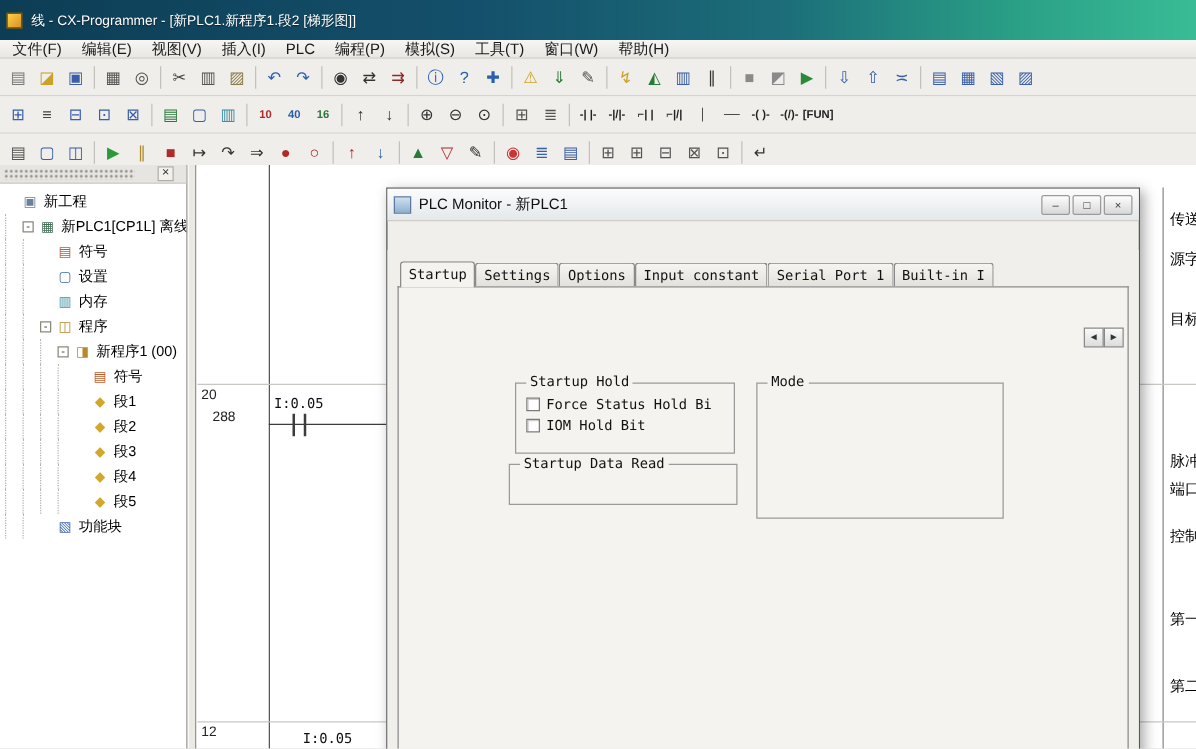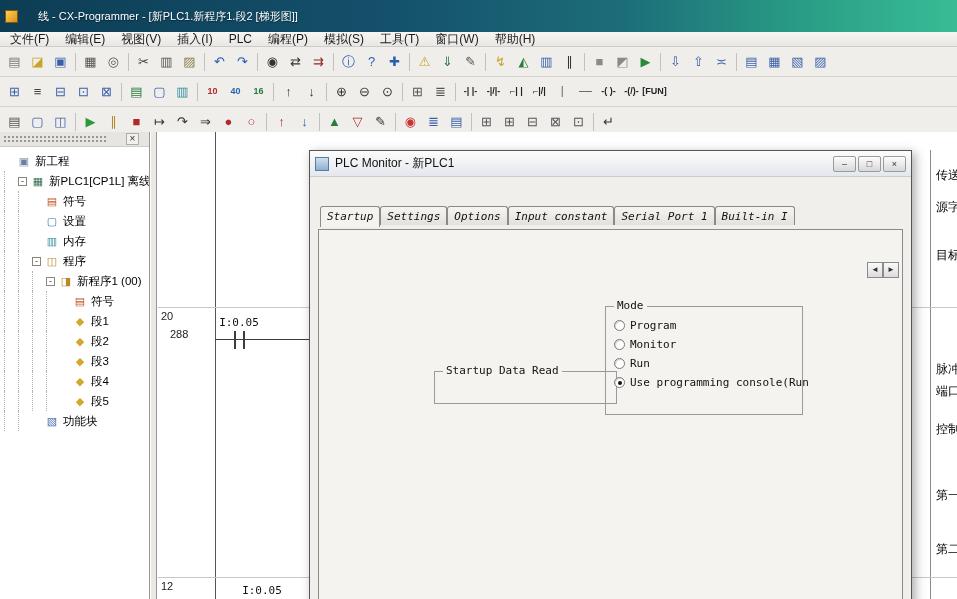--- a/index.html
+++ b/index.html
@@ -3,21 +3,21 @@
 <meta charset="utf-8">
 <style>
   * { margin:0; padding:0; box-sizing:border-box; }
   html,body { background:#9aa5ad; }
   body { font-family:"Liberation Sans", sans-serif; }
 
   .screen { position:relative; width:957px; height:599px; overflow:hidden;
             background:#ece9e5; font-size:12px; }
 
   
-  .titlebar { height:19px; display:flex; align-items:center; gap:20px; padding:16px 5px;
+  .titlebar { height:19px; display:flex; align-items:center; gap:7px; padding:16px 5px;
     background:linear-gradient(90deg,#0d3d55 0%,#14506b 40%,#1c6d79 65%,#2aa086 85%,#39bc96 100%);
     color:#fff; }
   .win-icon { width:13px; height:13px; flex:none;
     background:linear-gradient(135deg,#ffd24a,#d98f1f); border:1px solid #7a5a10; }
   .title-text { font-size:11px; white-space:nowrap; text-shadow:0 1px 1px rgba(0,0,0,.55); }
 
   
   .menubar { height:15px; background:linear-gradient(#f7f6f4,#e9e7e3);
     border-bottom:1px solid #cfccc7; display:flex; align-items:center; padding-left:2px; }
   .menu-item { padding:3px 8px; color:#1a1a1a; font-size:12px; white-space:nowrap; }
@@ -83,39 +83,39 @@
   .dlg-title-text { font-size:12px; color:#111; flex:1; white-space:nowrap; }
   .dlg-buttons { display:flex; gap:2px; }
   .dlg-btn { width:23px; height:16px; border:1px solid #9a9a9a; border-radius:2px;
     background:linear-gradient(#fdfdfd,#d8d8d8); font-size:9px; line-height:14px;
     text-align:center; color:#333; }
   .dlg-menubar { height:22px; background:linear-gradient(#f3f7fb,#dfe9f2);
     border-bottom:1px solid #c2cdd8; display:flex; align-items:center; padding-left:4px; }
   .dlg-menu-item { padding:3px 10px; font-size:12px; color:#3a3a3a; }
   .dlg-body { position:absolute; top:49px; left:0; right:0; bottom:0; background:#f0efec;
     padding:6px 8px 0; }
-  .tabs-row { display:flex; align-items:flex-start; height:23px; padding-left:2px;
-    position:relative; z-index:2;font-style:italic; }
+  .tabs-row { display:flex; align-items:flex-end; height:23px; padding-left:2px;
+    position:relative; z-index:2; }
   .tab { font-family:"DejaVu Sans Mono", monospace; font-size:11px; padding:3px 6px 2px;
     border:1px solid #8a8a8a; border-bottom:none; border-radius:3px 3px 0 0;
     background:linear-gradient(#f6f5f2,#e3e1dc); color:#111; white-space:nowrap; }
   .tab.active { background:#f4f3ef; padding-bottom:4px; margin-bottom:-1px; position:relative; }
   .tab-scroll { position:absolute; right:12px; top:62px; display:flex; z-index:3; }
   .tsbtn { width:16px; height:16px; border:1px solid #8a8a8a; background:linear-gradient(#fafafa,#dcdcdc);
     font-size:8px; text-align:center; line-height:14px; color:#333; }
   .tab-page { position:absolute; left:8px; right:8px; top:29px; bottom:0;
     border:1px solid #8a8a8a; border-bottom:none; background:#f4f3ef; }
 
   .groupbox { position:absolute; border:1px solid #9a9a9a;
     font-family:"DejaVu Sans Mono", monospace; font-size:11px; color:#111; }
   .glabel { position:absolute; top:-8px; left:8px; background:#f4f3ef; padding:0 3px; white-space:nowrap; }
   .gcontent { padding:10px 8px 4px; display:flex; flex-direction:column; gap:4px; }
   .gb-mode .gcontent { gap:6px; padding-top:12px; }
   .gb-hold { left:93px; top:76px; width:176px; height:57px; }
-  .gb-read { left:88px; top:141px; width:183px; height:33px;margin-left:27px; }
+  .gb-read { left:88px; top:141px; width:183px; height:33px; }
   .gb-mode { left:286px; top:76px; width:198px; height:109px; }
   .chk, .rad { display:flex; align-items:center; gap:5px; white-space:nowrap; }
   .box { width:11px; height:11px; flex:none; border:1px solid #7a7a7a; background:#fff;
     box-shadow:inset 1px 1px 0 #cfcfcf; }
   .radio { width:11px; height:11px; flex:none; border:1px solid #7a7a7a; border-radius:50%;
     background:#fff; position:relative; box-shadow:inset 1px 1px 0 #d5d5d5; }
   .radio.on::after { content:""; position:absolute; left:3px; top:3px; width:4px; height:4px;
     border-radius:50%; background:#111; }
 </style>
 </head>
@@ -592,41 +592,36 @@
           <div class="tab">Options</div>
           <div class="tab">Input constant</div>
           <div class="tab">Serial Port 1</div>
           <div class="tab">Built-in I</div>
         </div>
       <div class="tab-scroll">
         <span class="tsbtn">◄</span>
         <span class="tsbtn">►</span>
       </div>
       <div class="tab-page">
+        <div class="groupbox gb-hold">
+          <span class="glabel">Startup Hold</span>
+          <div class="gcontent">
+              <label class="chk">
+                <span class="box"></span>
+                <span>Force Status Hold Bi</span>
+              </label>
+              <label class="chk">
+                <span class="box"></span>
+                <span>IOM Hold Bit</span>
+              </label>
+            </div>
+        </div>
         <div class="groupbox gb-read">
           <span class="glabel">Startup Data Read</span>
         </div>
         <div class="groupbox gb-mode">
           <span class="glabel">Mode</span>
-          <div class="gcontent">
-              <label class="rad">
-                <span class="radio"></span>
-                <span>Program</span>
-              </label>
-              <label class="rad">
-                <span class="radio"></span>
-                <span>Monitor</span>
-              </label>
-              <label class="rad">
-                <span class="radio"></span>
-                <span>Run</span>
-              </label>
-              <label class="rad">
-                <span class="radio on"></span>
-                <span>Use programming console(Run</span>
-              </label>
-            </div>
         </div>
       </div>
     </div>
   </div>
 
 </div>
 
 </body></html>

